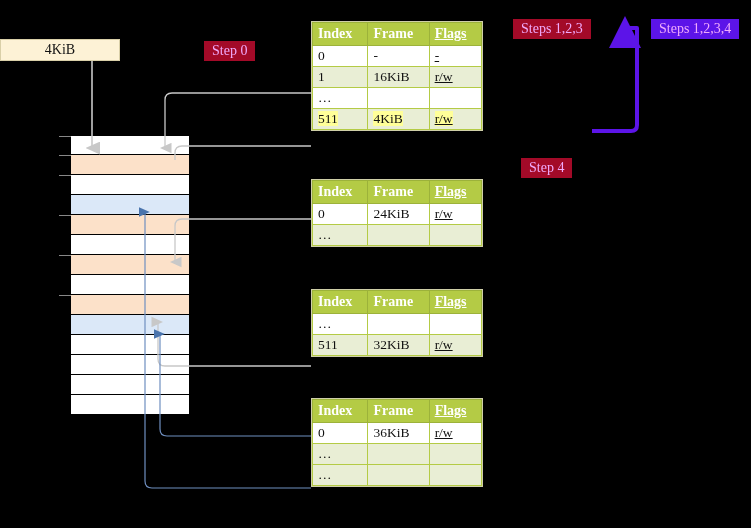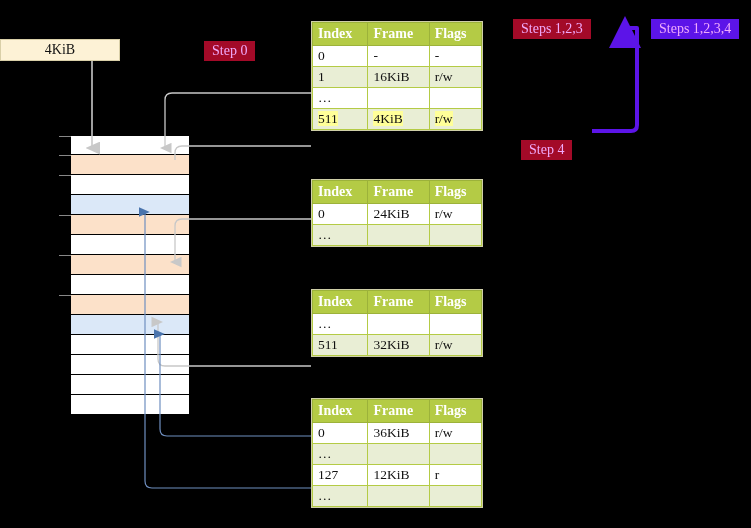--- a/index.html
+++ b/index.html
@@ -47,21 +47,21 @@
     padding:2px 5px;height:20px;box-sizing:border-box;
     border:1px solid #b4cb45;
     font-size:13.5px;
     white-space:nowrap;
   }
   .pt tr.odd td{background:#ffffff;}
   .pt tr.even td{background:#e9eed5;}
   .pt td span.hl{background:#ffff99;}
   .c-index{width:56px;}
   .c-frame{width:62px;}
-  .c-flags{width:52px;}
+  .c-flags{width:52px;text-decoration:underline;}
 
   
   .badge{
     position:absolute;padding:2px 8px;
     font-size:14px;color:#f0abfc;white-space:nowrap;
     font-family:Liberation Serif, serif;
   }
   .badge.crimson{background:#a30a28;}
   .badge.purple{background:#5c14e8;}
 
@@ -197,38 +197,33 @@
         <tr class="odd">
           <td class="c-index">0</td>
           <td class="c-frame">36KiB</td>
           <td class="c-flags">r/w</td>
         </tr>
         <tr class="even">
           <td class="c-index">…</td>
           <td class="c-frame"></td>
           <td class="c-flags"></td>
         </tr>
-        <tr class="odd">
-          <td class="c-index">127</td>
-          <td class="c-frame">12KiB</td>
-          <td class="c-flags">r</td>
-        </tr>
         <tr class="even">
           <td class="c-index">…</td>
           <td class="c-frame"></td>
           <td class="c-flags"></td>
         </tr>
       </tbody>
     </table>
   </div>
 
 <div class="badge crimson" style="left:204px;top:41px;">Step 0</div>
 <div class="badge crimson" style="left:513px;top:19px;">Steps 1,2,3</div>
 <div class="badge purple" style="left:651px;top:19px;">Steps 1,2,3,4</div>
-<div class="badge crimson" style="left:521px;top:140px;">Step 4</div>
+<div class="badge crimson" style="left:521px;top:158px;">Step 4</div>
 
 <svg id="wires" viewBox="0 0 751 528">
   <defs>
     <marker id="ah-gray" markerWidth="10" markerHeight="10" refX="4" refY="6" orient="auto">
       <path d="M0,1 L8,1 L4,10 Z" fill="#c8c8c8"></path>
     </marker>
     <marker id="ah-blue" markerWidth="10" markerHeight="10" refX="4" refY="6" orient="auto">
       <path d="M0,1 L8,1 L4,10 Z" fill="#4a74ad"></path>
     </marker>
     <marker id="ah-purple" markerWidth="9" markerHeight="9" refX="4" refY="6" orient="auto">

